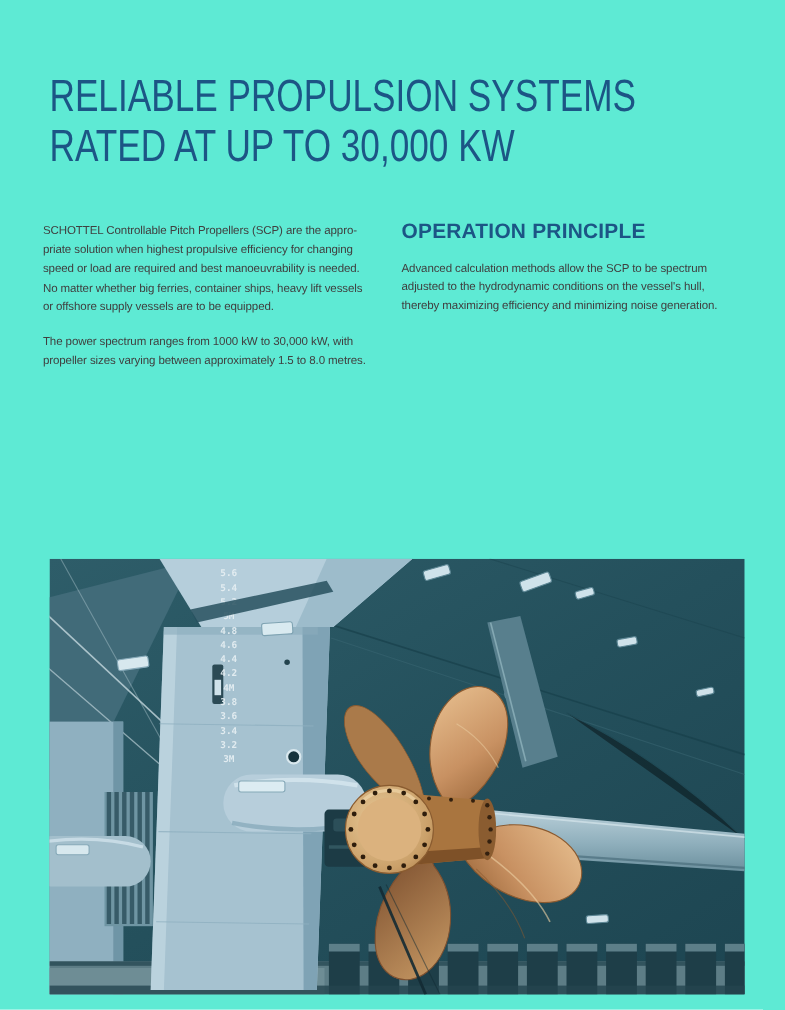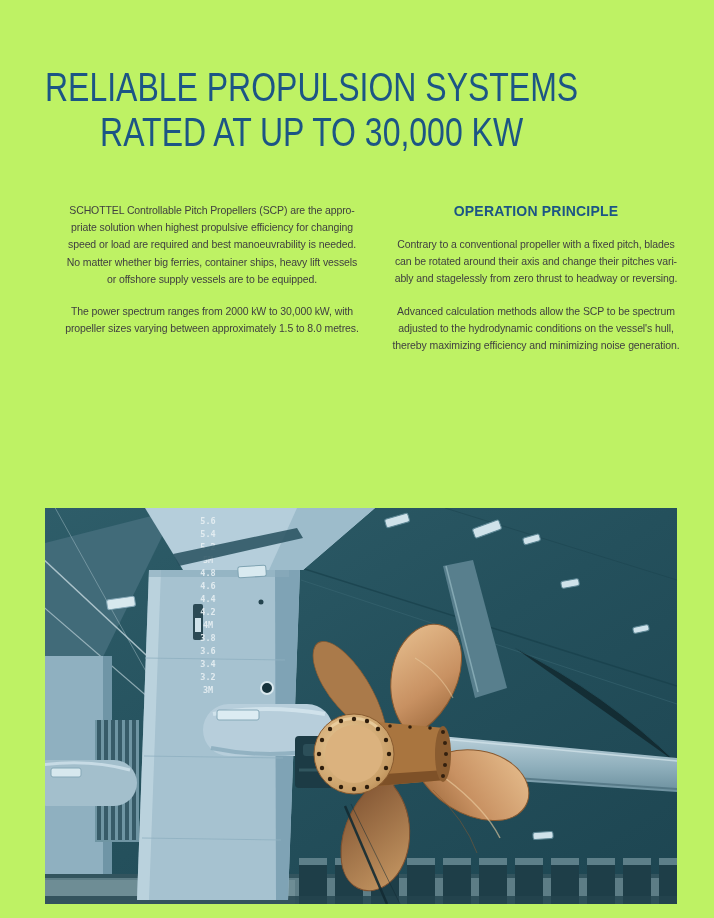--- a/index.html
+++ b/index.html
@@ -1,39 +1,39 @@
 <!DOCTYPE html>
 <html><head>
 <meta charset="utf-8">
 <style>
   html,body { margin:0; padding:0; background:#ffffff; }
   .page {
-    position:relative; width:714px; height:918px; background:#bef264;
-    overflow:hidden; font-family:"Liberation Sans", sans-serif;text-align:center;
+    position:relative; width:714px; height:918px; background:#5eead4;
+    overflow:hidden; font-family:"Liberation Sans", sans-serif;
   }
   
   .page-title {
     position:absolute; top:38px; left:45px;
     color:#1c5585; font-size:41px; line-height:45px; font-weight:400;
   }
   .title-line {
     transform:scaleX(0.78); transform-origin:0 50%;
     white-space:nowrap; letter-spacing:0;
   }
   
   .columns {
-    position:absolute; top:202px; left:57px; width:632px;
+    position:absolute; top:202px; left:39px; width:632px;
     display:flex; gap:16px;
     color:#404040; font-size:10.5px; line-height:17.2px; letter-spacing:-0.1px;
   }
   .col-left { width:310px; }
   .col-right { flex:1; }
   .para { white-space:pre-line; margin:0 0 15px 0; }
   .section-heading {
-    color:#1c5585; font-size:14px; line-height:18px; font-weight:700;
+    color:#1c5585; font-size:19px; line-height:18px; font-weight:700;
     letter-spacing:0.2px; margin:0 0 16px 0;
   }
   
   .photo { position:absolute; top:508px; left:45px; width:632px; height:396px; margin:0;border-radius:13px; }
   .photo svg { display:block; }
   .draft-mark {
     font-family:"DejaVu Sans Mono", monospace; font-size:8.5px; font-weight:bold;
     fill:#e6eff3; opacity:0.92; text-anchor:middle;
   }
 </style>
@@ -47,28 +47,25 @@
     <div class="title-line">RATED AT UP TO 30,000 KW</div>
   </h1>
 
   <div class="columns">
     <div class="col-left">
       <p class="para">SCHOTTEL Controllable Pitch Propellers (SCP) are the appro-
 priate solution when highest propulsive efficiency for changing
 speed or load are required and best manoeuvrability is needed.
 No matter whether big ferries, container ships, heavy lift vessels
 or offshore supply vessels are to be equipped.</p>
-      <p class="para">The power spectrum ranges from 2000 kW to 30,000 kW, with
+      <p class="para">The power spectrum ranges from 1000 kW to 30,000 kW, with
 propeller sizes varying between approximately 1.5 to 8.0 metres.</p>
     </div>
     <div class="col-right">
       <h2 class="section-heading">OPERATION PRINCIPLE</h2>
-      <p class="para">Contrary to a conventional propeller with a fixed pitch, blades
-can be rotated around their axis and change their pitches vari-
-ably and stagelessly from zero thrust to headway or reversing.</p>
       <p class="para">Advanced calculation methods allow the SCP to be spectrum
 adjusted to the hydrodynamic conditions on the vessel's hull,
 thereby maximizing efficiency and minimizing noise generation.</p>
     </div>
   </div>
 
   <figure class="photo" role="img" aria-label="Dry-dock stern view: bronze four-blade controllable pitch propeller with shaft, beside a light grey rudder carrying draft marks, under a dark teal ship hull">
     <svg width="632" height="396" viewBox="0 0 632 396" xmlns="http://www.w3.org/2000/svg">
       <defs>
         <linearGradient id="hullGrad" x1="0" y1="0" x2="1" y2="1">

